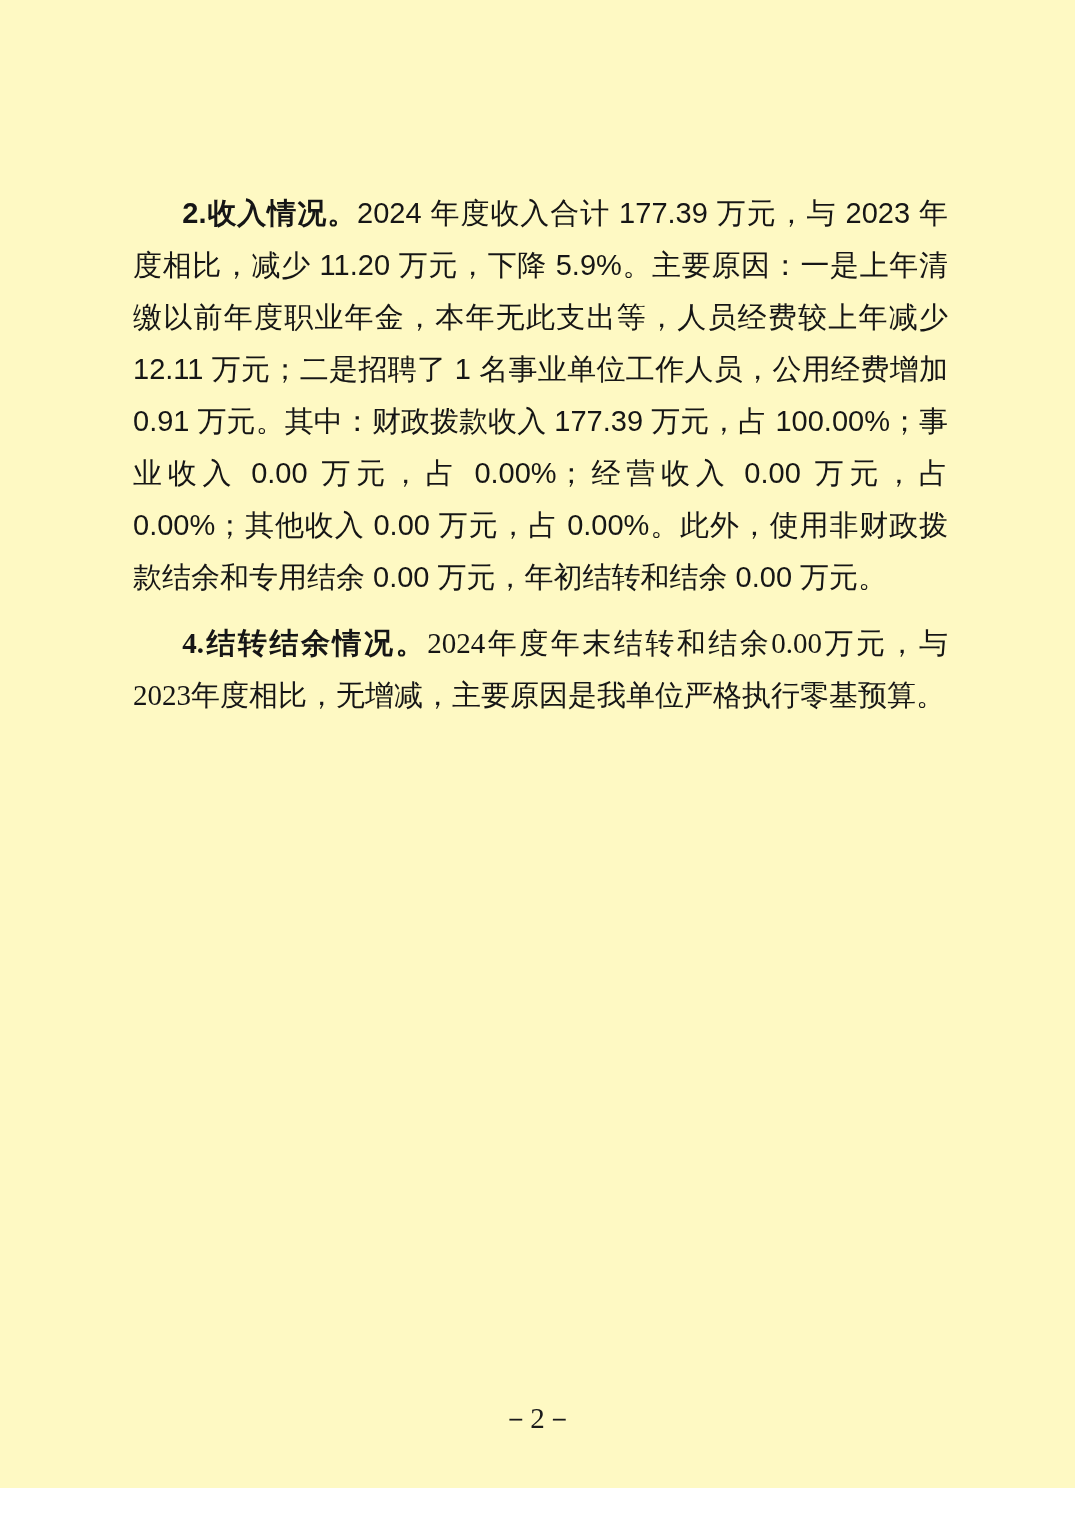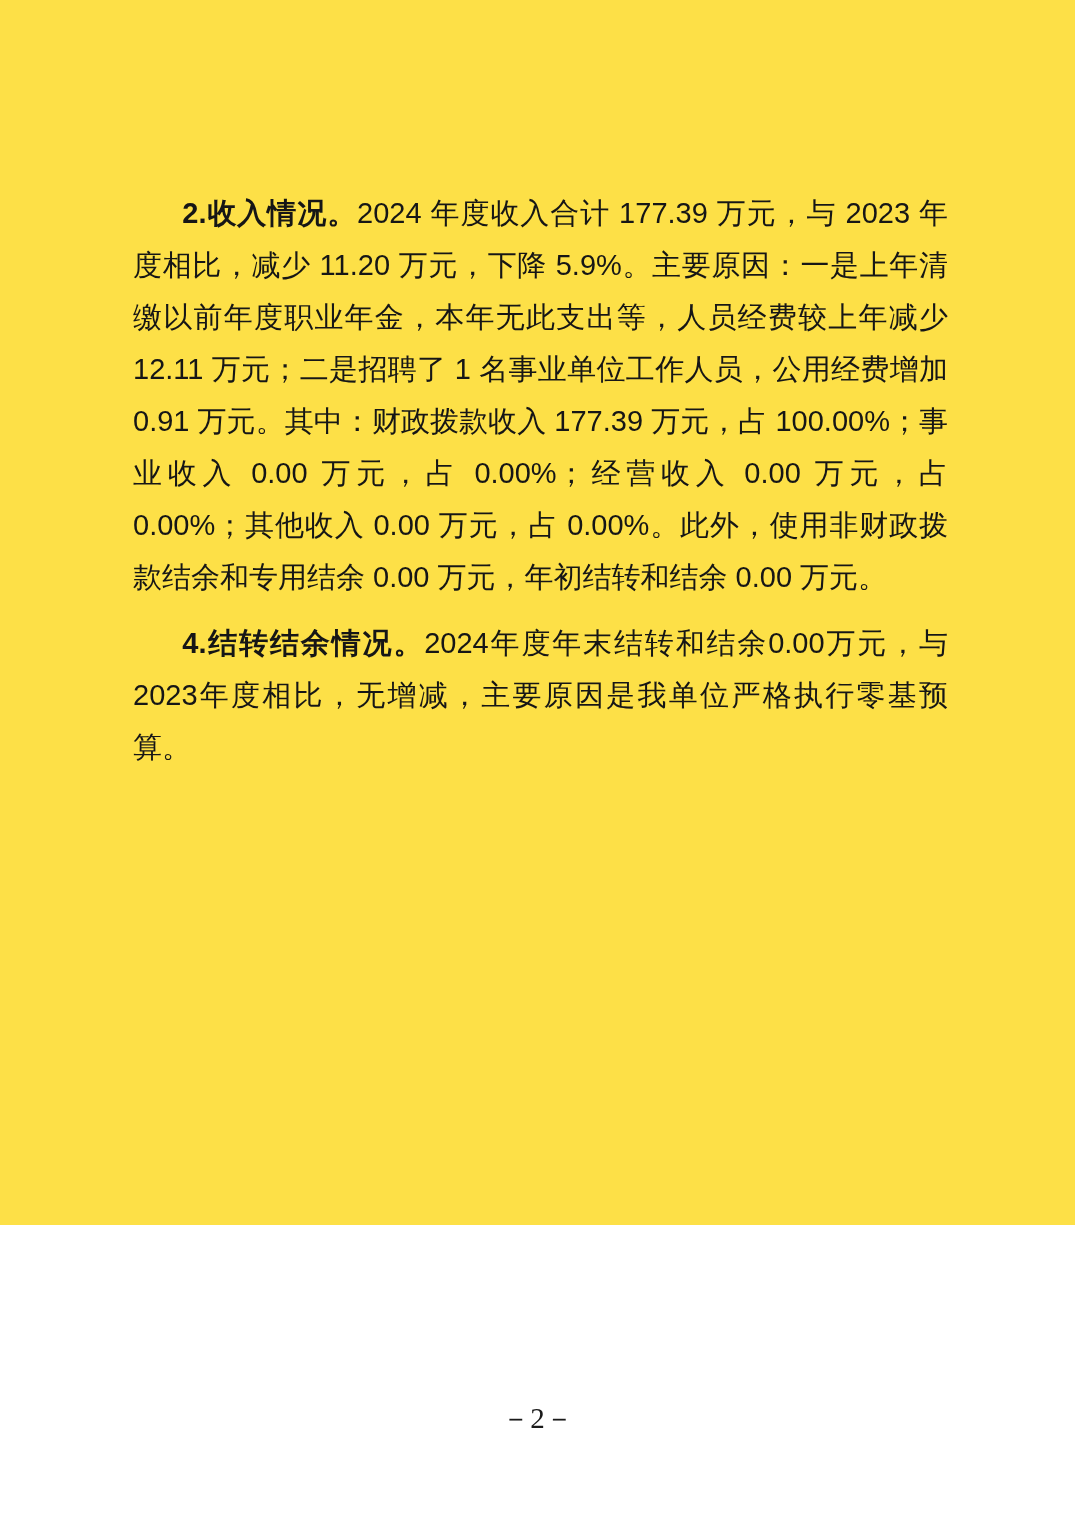--- a/index.html
+++ b/index.html
@@ -12,22 +12,22 @@
     background: #ffffff;
     position: relative;
     overflow: hidden;
     font-family: "Liberation Sans", sans-serif;
   }
   .page {
     position: absolute;
     left: 0;
     top: 0;
     width: 1075px;
-    height: 1225px;
-    background: #fde047;
+    height: 1488px;
+    background: #fef9c3;
   }
   .text-block {
     position: absolute;
     left: 133px;
     top: 187px;
     width: 815px;
   }
   p.para {
     margin: 0;
     font-size: 29px;
@@ -35,21 +35,21 @@
     color: #161616;
     text-align: justify;
     text-justify: inter-ideograph;
     text-indent: 1.7em;
     font-family: "Liberation Sans", sans-serif;
   }
   p.para .lead {
     font-weight: 700;
   }
   p.para-expenditure { margin-top: 2px; }
-  p.para-carryover   { margin-top: 14px; }
+  p.para-carryover   { margin-top: 14px; font-family: Liberation Serif, serif; }
   p.section-heading  { margin-top: 8px; text-indent: 1.4em; }
   p.para-fiscal      { margin-top: 8px; }
   .page-footer {
     position: absolute;
     left: 0;
     top: 1398px;
     width: 1075px;
     text-align: center;
     font-size: 29px;
     line-height: 40px;

